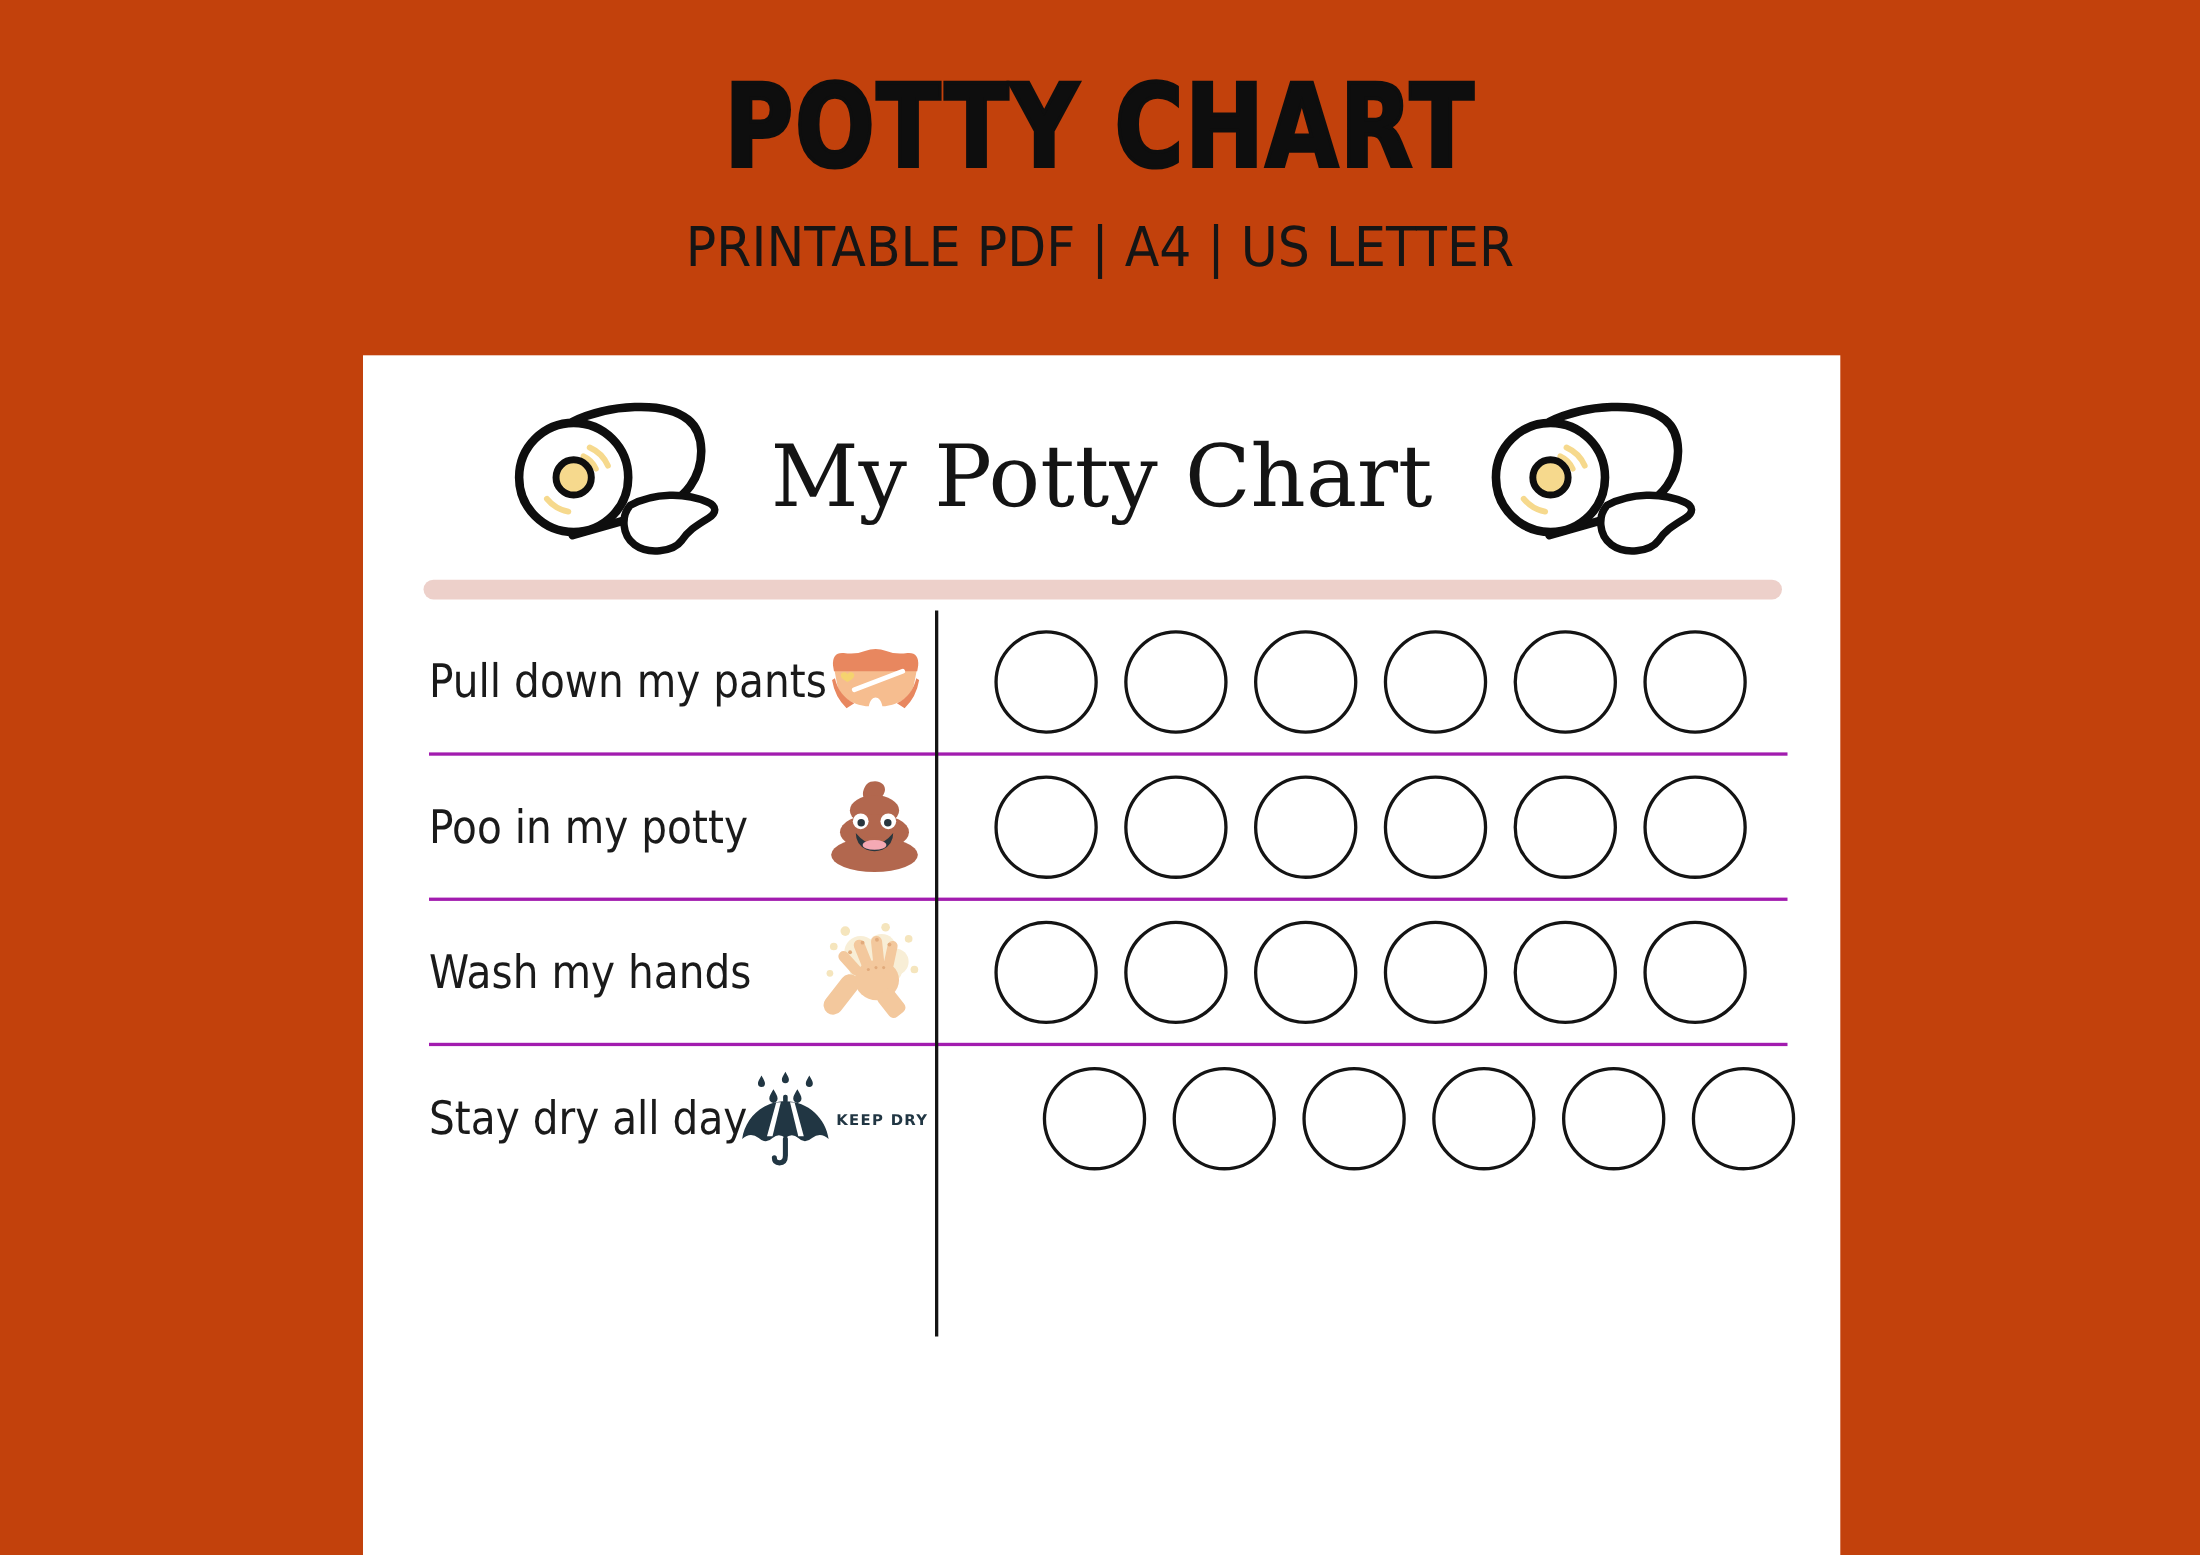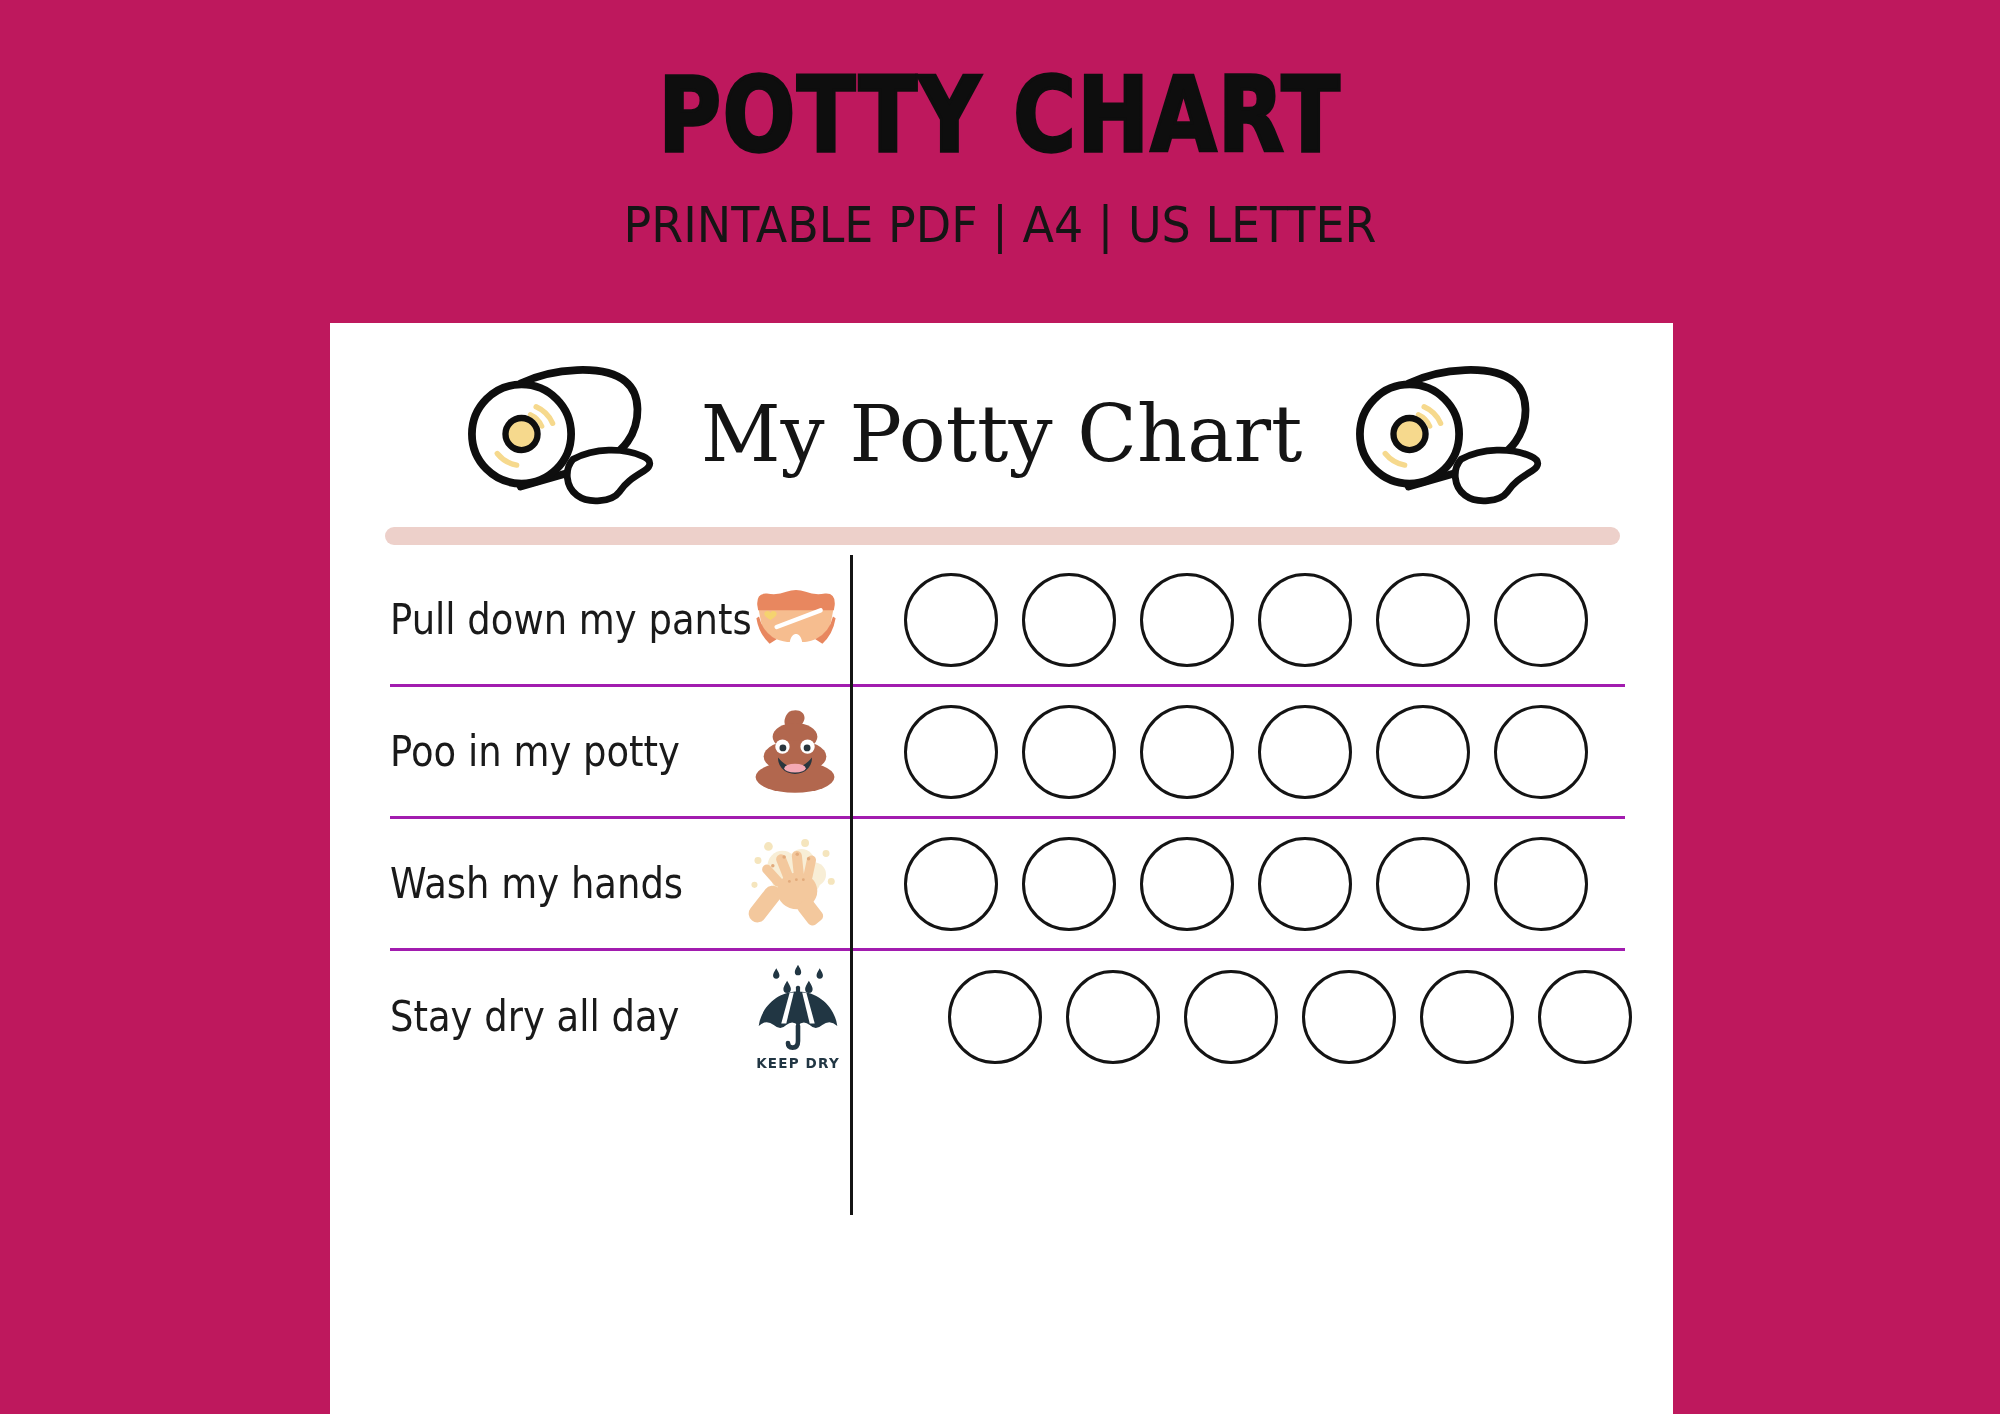--- a/index.html
+++ b/index.html
@@ -1,19 +1,19 @@
 <!DOCTYPE html>
 <html><head>
 <meta charset="utf-8">
 <style>
   html,body{margin:0;padding:0;}
   .stage{
     position:relative;
     width:2000px;height:1414px;
-    background:#be185d;
+    background:#c2410c;
     overflow:hidden;
     font-family:"DejaVu Sans", sans-serif;
     color:#141414;
   }
   
   .page-title{
     position:absolute;top:58px;left:0;right:0;
     text-align:center;
     font-size:104px;font-weight:bold;line-height:1.1;
     letter-spacing:2px;color:#0e0e0e;
@@ -71,21 +71,21 @@
     white-space:nowrap;
     transform:scaleX(.88);transform-origin:left center;
   }
   .row-icon{
     position:absolute;right:10px;top:50%;
     transform:translateY(-50%);
   }
   .row-icon svg{display:block;}
   .row-icon.keep-dry{
     right:6px;
-    display:flex;flex-direction:column;align-items:center;
+    display:flex;flex-direction:row;align-items:center;
   }
   .keep-dry-caption{
     margin-top:3px;
     font-size:13.5px;font-weight:bold;letter-spacing:1.2px;
     color:#213643;white-space:nowrap;
   }
   .circles-cell{
     flex:1;display:flex;align-items:center;
     padding-left:54px;gap:24px;
   }

